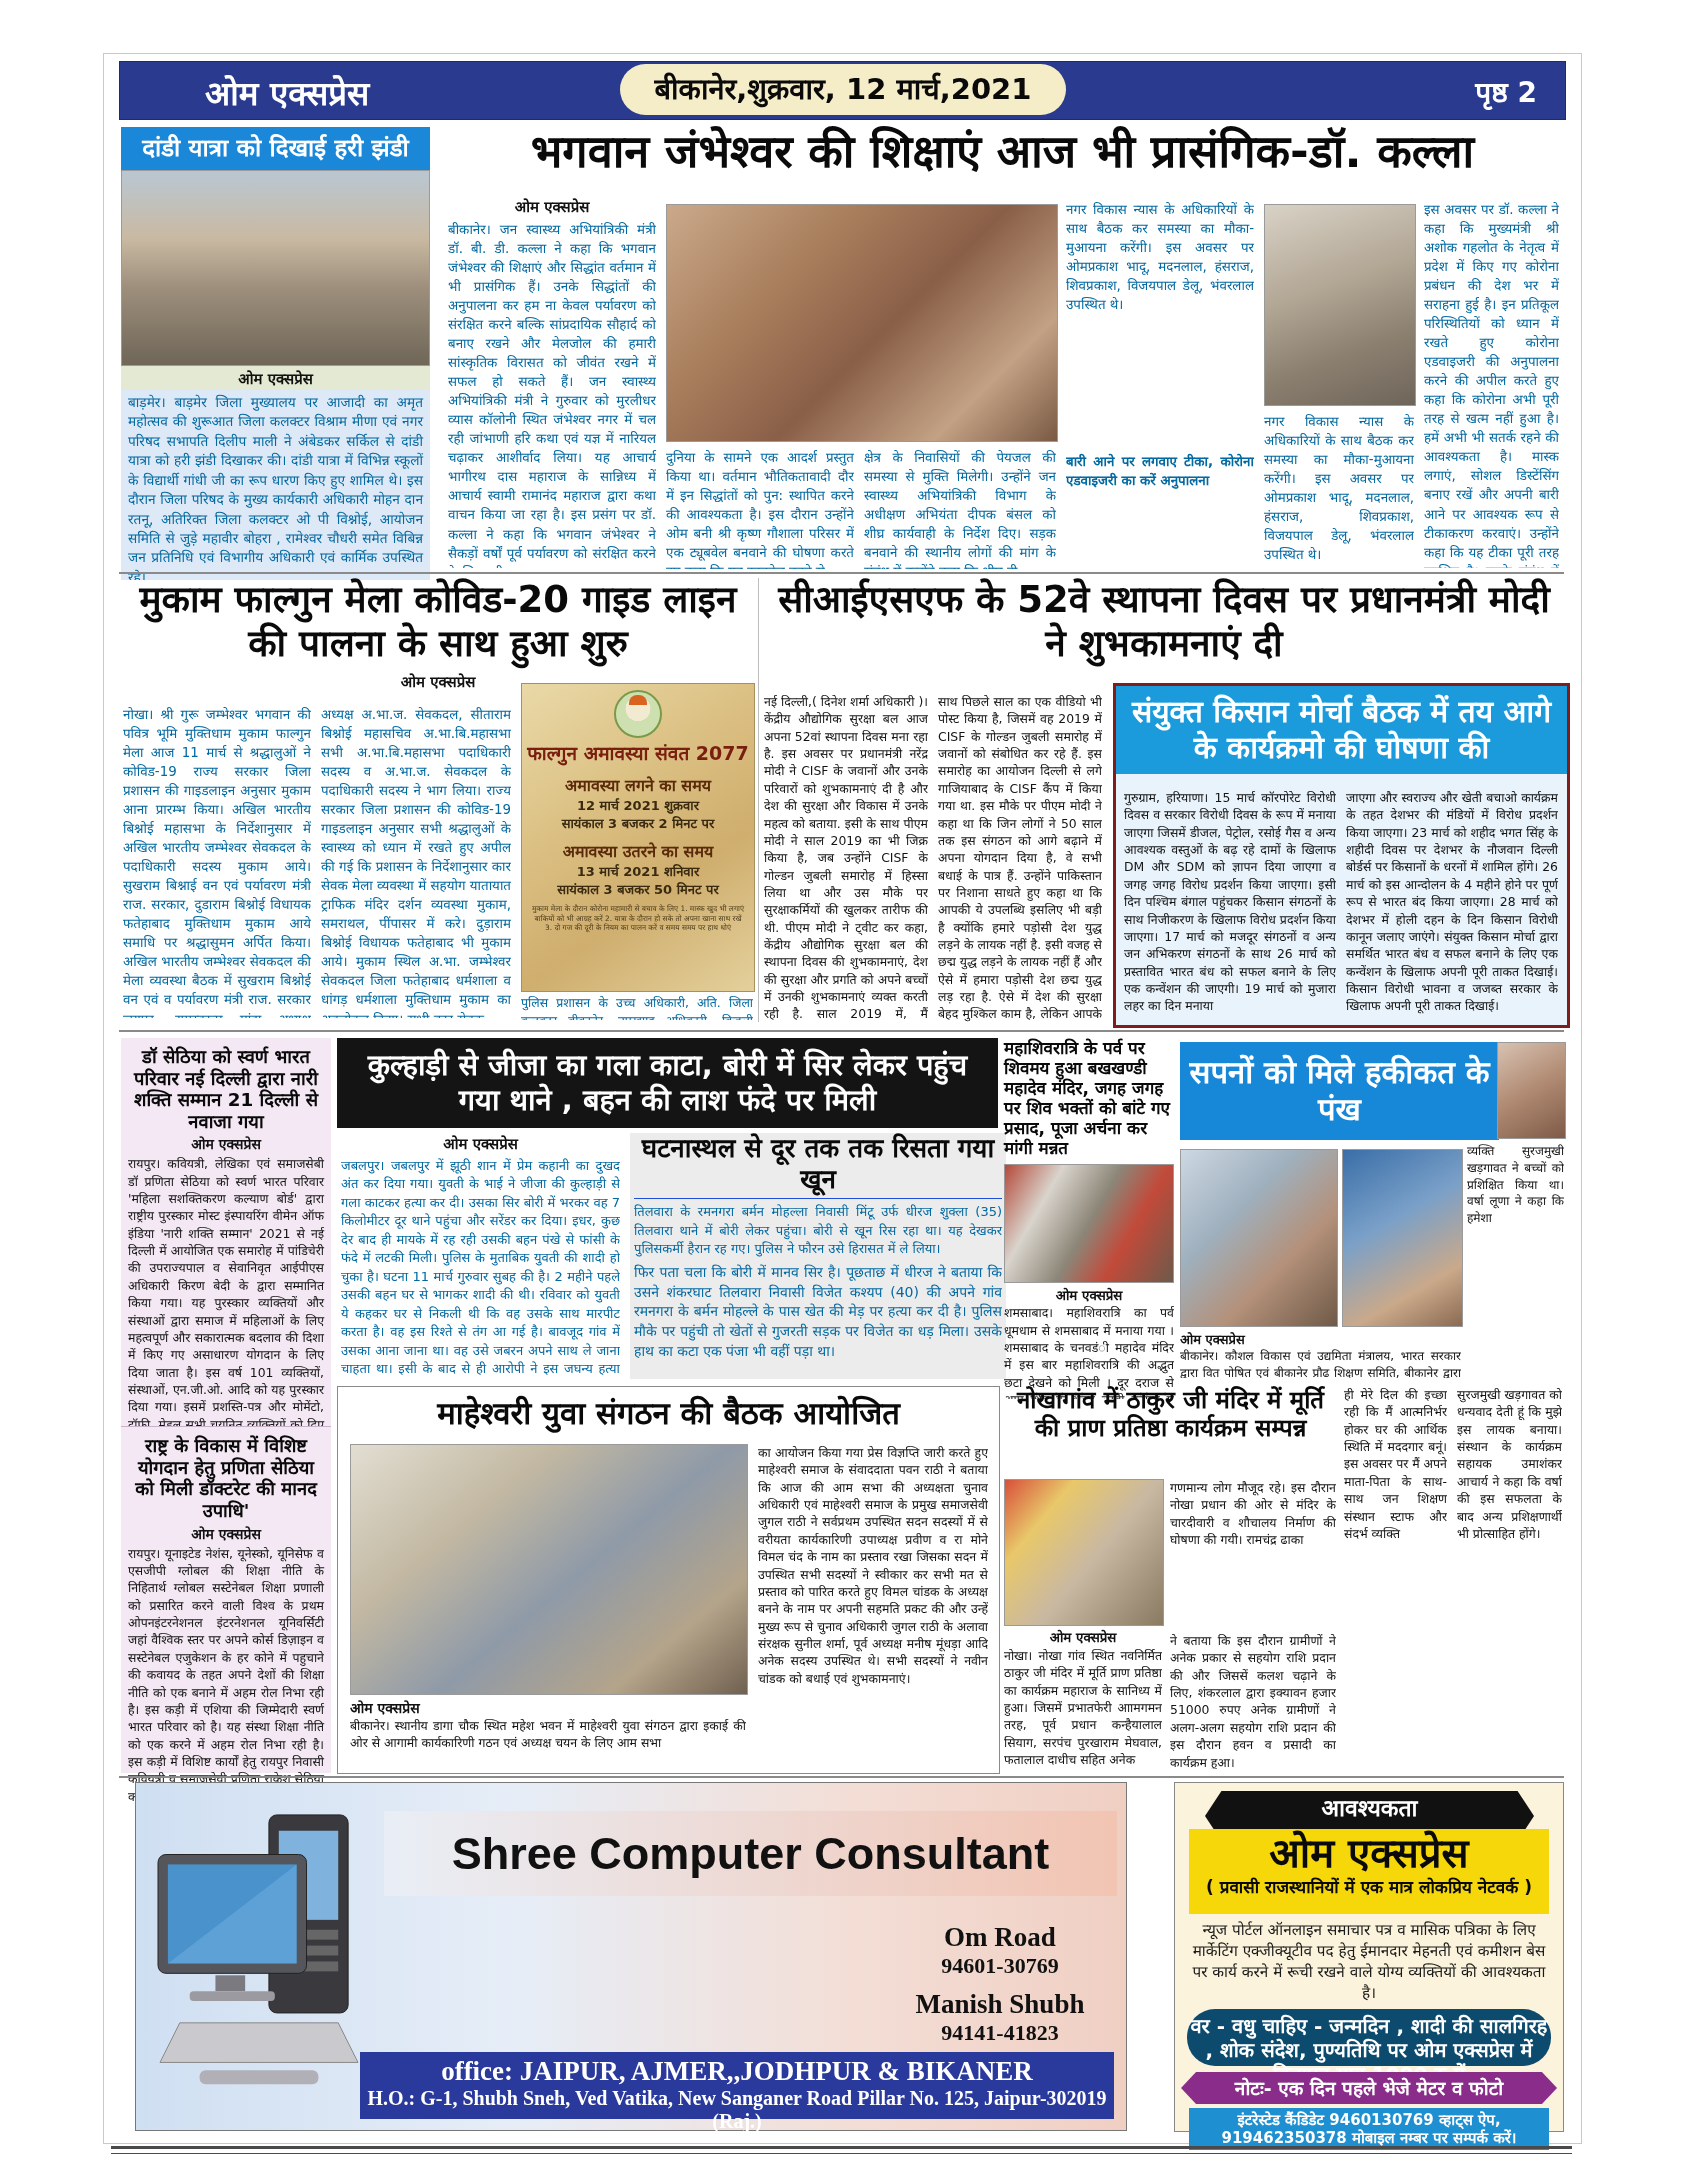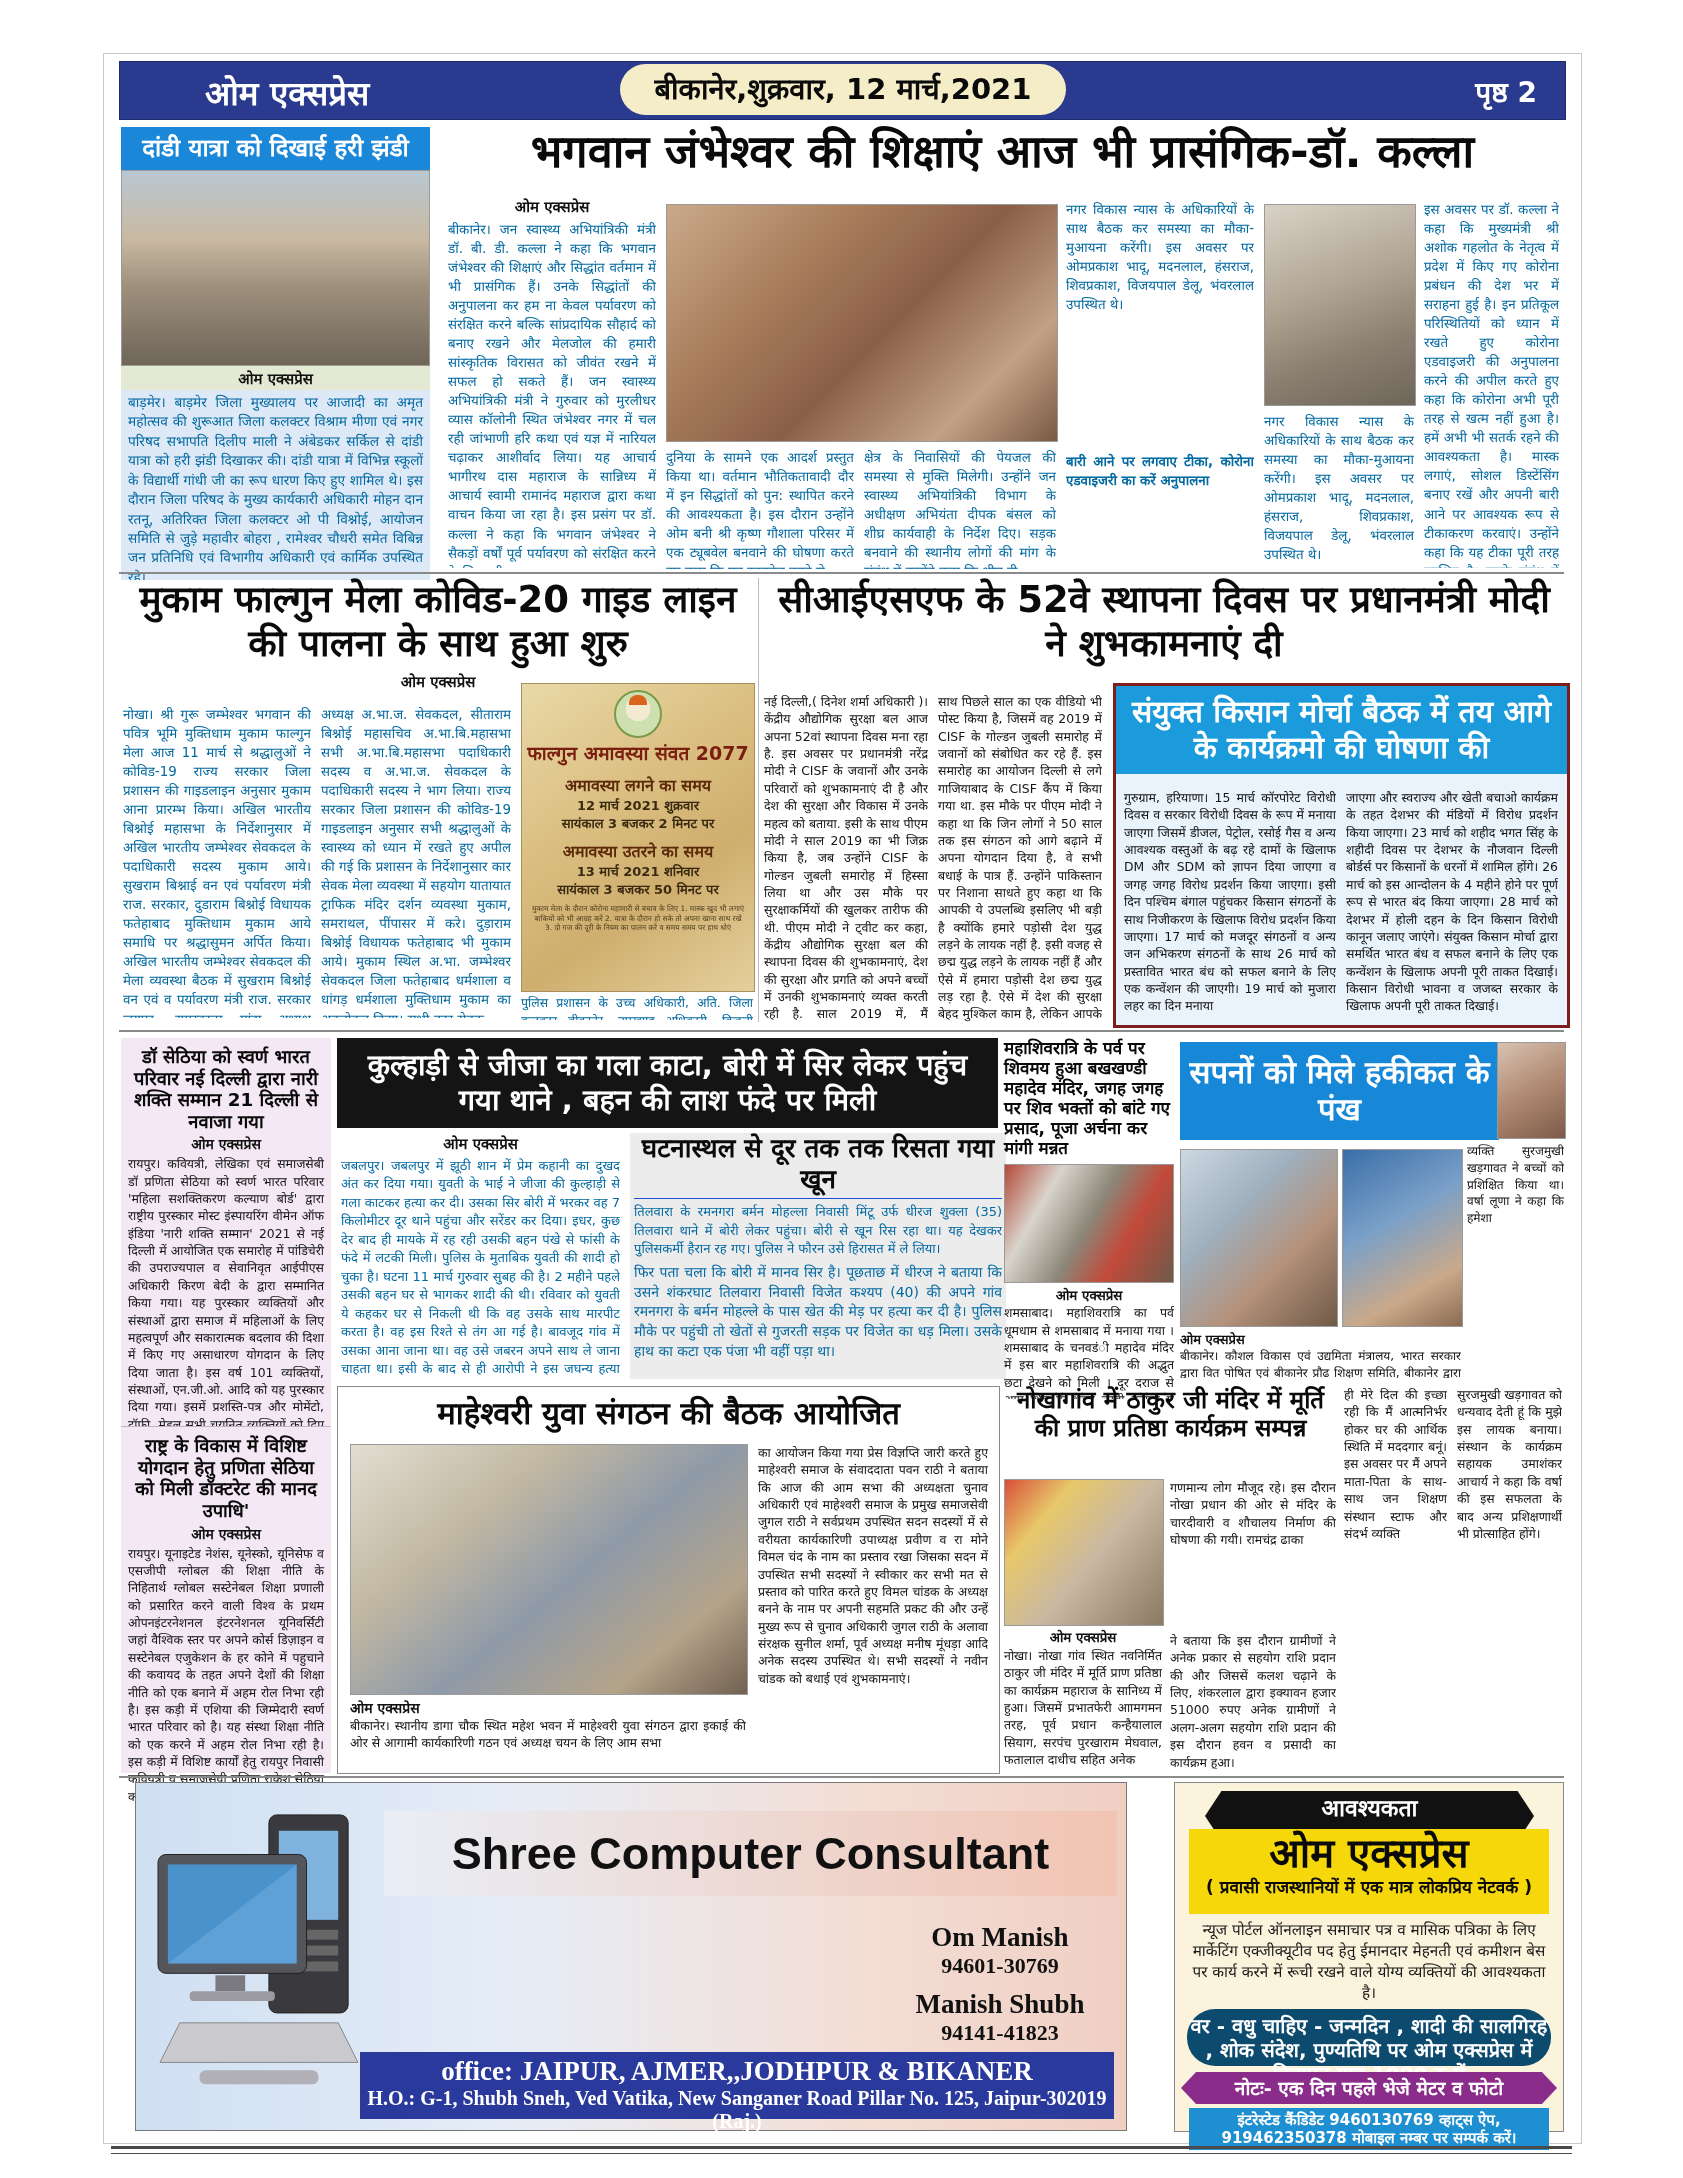--- a/index.html
+++ b/index.html
@@ -167,21 +167,21 @@
       <rect x="8" y="50" width="150" height="120" rx="8" fill="#55565c" stroke="#222"></rect>
       <rect x="18" y="60" width="130" height="100" fill="#4a92cc"></rect>
       <path d="M18 160 L148 60 L148 160 Z" fill="#6fb0e0" opacity="0.5"></path>
       <rect x="66" y="172" width="30" height="16" fill="#7a7a80"></rect>
       <rect x="40" y="188" width="86" height="10" rx="4" fill="#9a9aa0"></rect>
       <path d="M30 220 L190 220 L210 260 L10 260 Z" fill="#c9c9ce" stroke="#888"></path>
       <rect x="50" y="268" width="120" height="14" rx="6" fill="#b0b0b6"></rect>
     </svg>
     <div class="abs" style="left:248px;top:28px;width:733px;height:85px;background:linear-gradient(90deg,#e9eef6 0%,#f2c4b2 100%);text-align:center;line-height:85px;font-size:45px;font-weight:bold;color:#111;font-family:'Liberation Sans',sans-serif;">Shree Computer Consultant</div>
     <div class="abs" style="left:752px;top:139px;width:224px;text-align:center;font-family:'Liberation Serif',serif;color:#111;">
-      <div style="font-size:27px;font-weight:bold;">Om Manish</div>
+      <div style="font-size:27px;font-weight:bold;">Om Road</div>
       <div style="font-size:22px;font-weight:bold;">94601-30769</div>
       <div style="font-size:27px;font-weight:bold;margin-top:10px;">Manish Shubh</div>
       <div style="font-size:22px;font-weight:bold;">94141-41823</div>
     </div>
     <div class="abs" style="left:224px;top:269px;width:754px;height:67px;background:#2A3A9C;color:#fff;text-align:center;font-family:'Liberation Serif',serif;">
       <div style="font-size:27px;font-weight:bold;margin-top:4px;">office: JAIPUR, AJMER,,JODHPUR &amp; BIKANER</div>
       <div style="font-size:20px;font-weight:bold;">H.O.: G-1, Shubh Sneh, Ved Vatika, New Sanganer Road Pillar No. 125, Jaipur-302019 (Raj.)</div>
     </div>
   </div>
 

